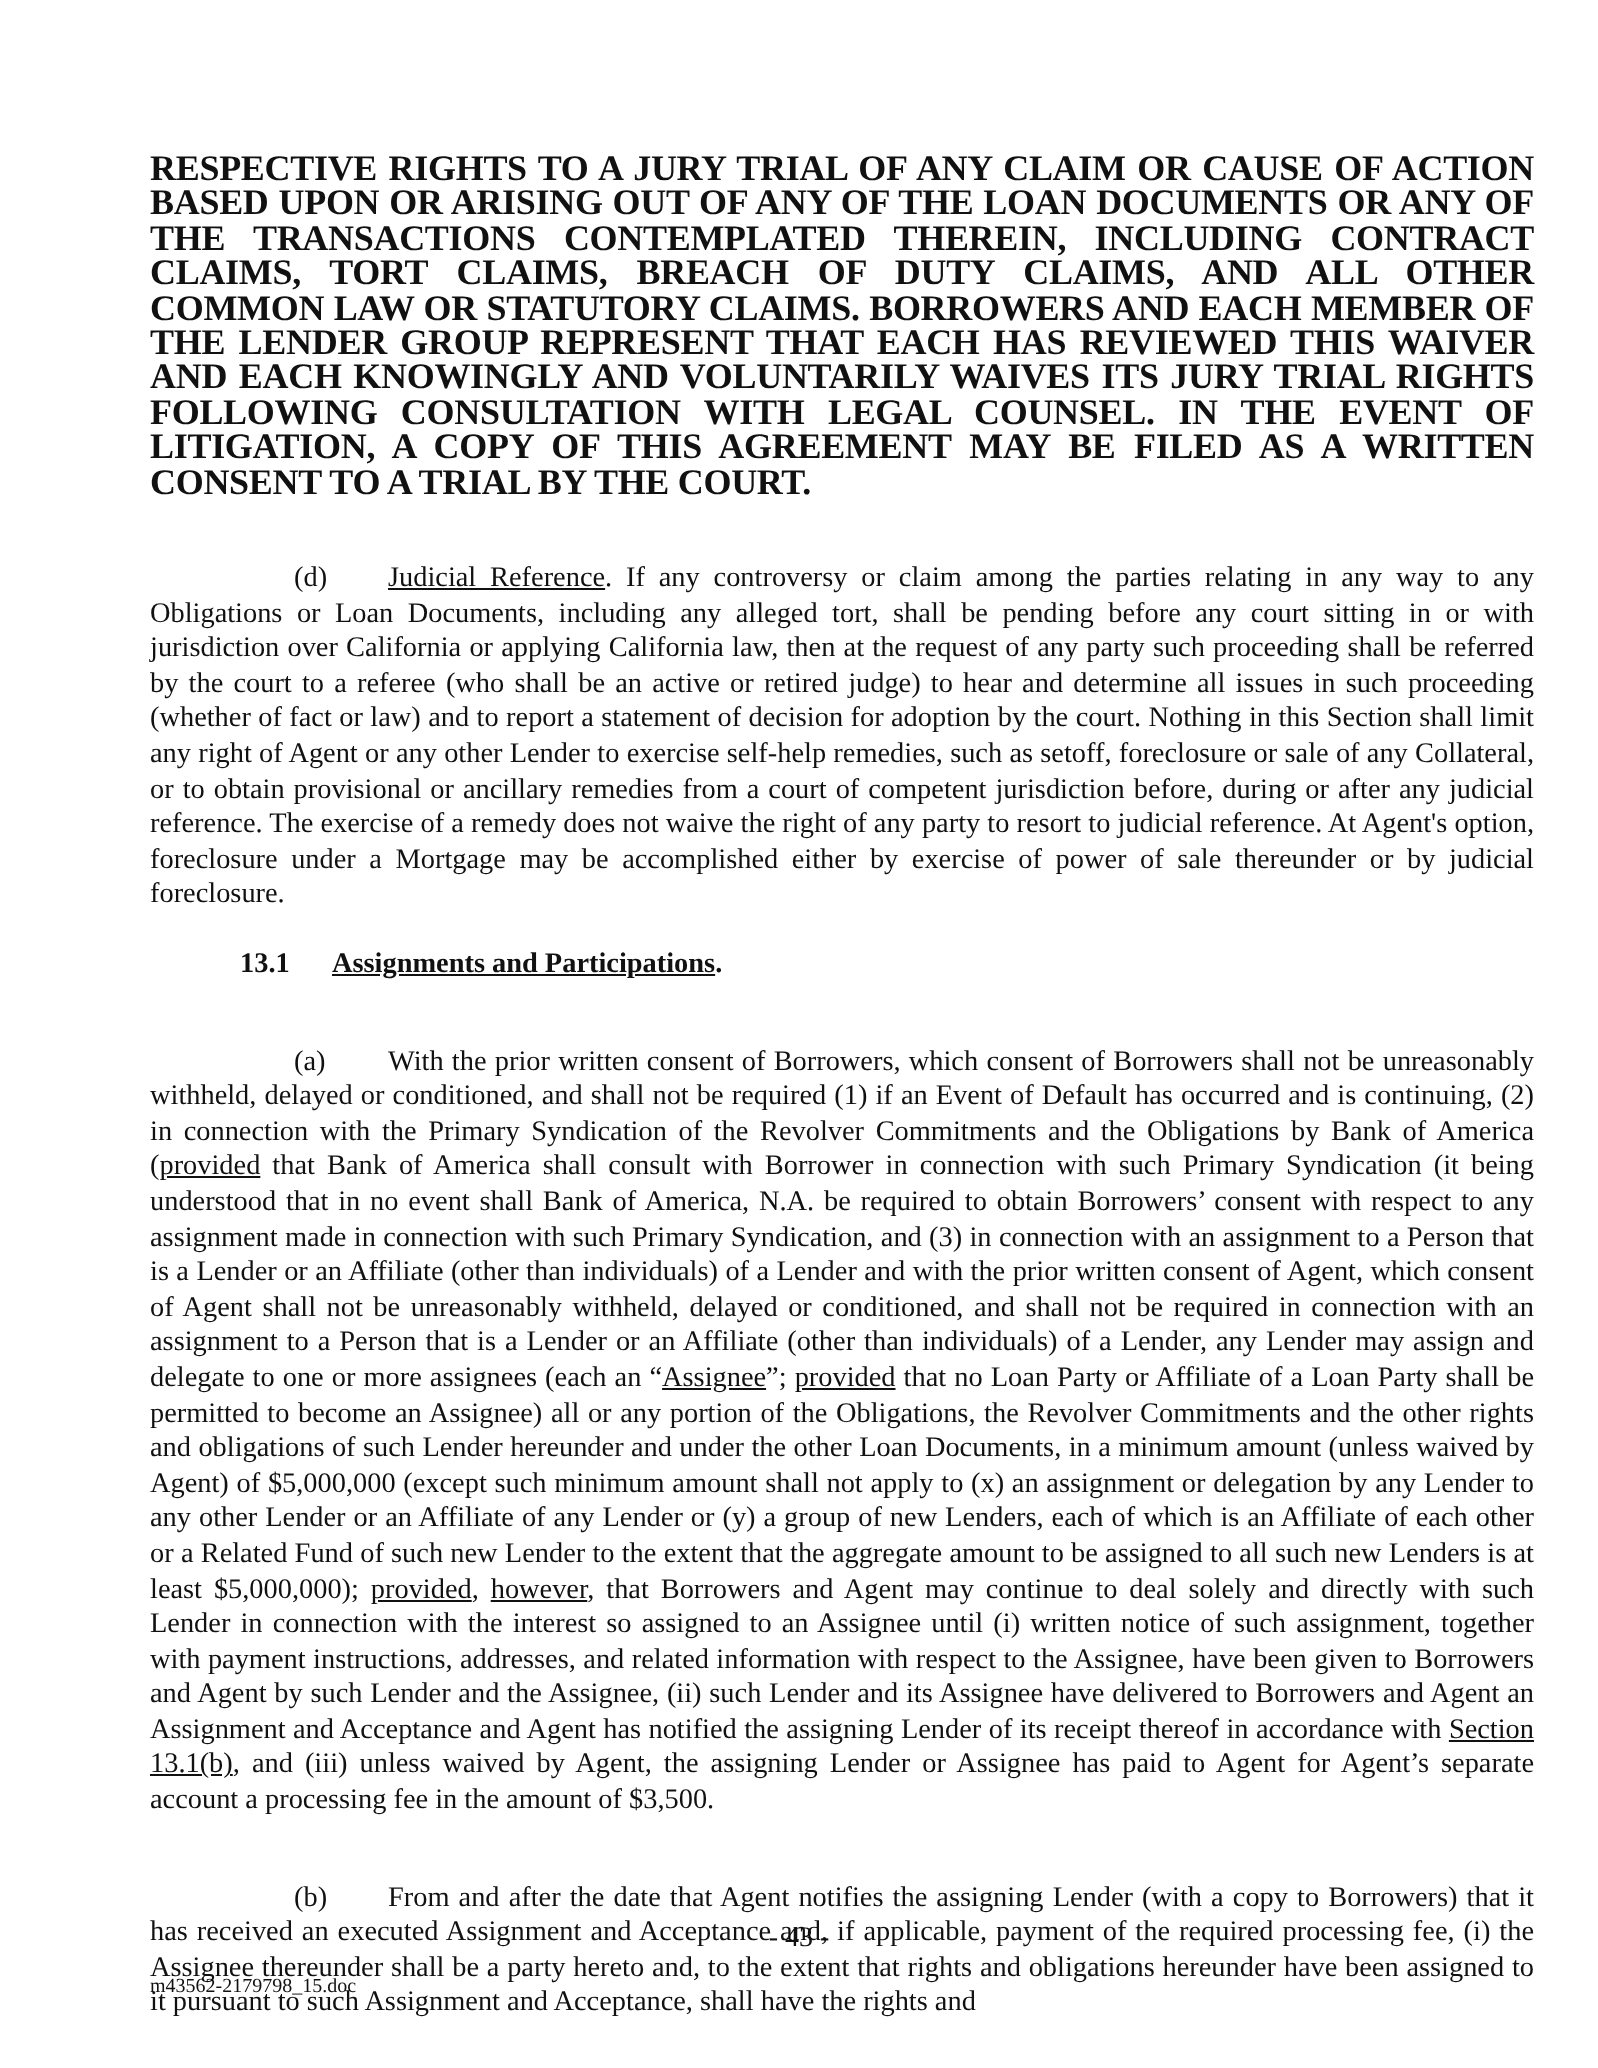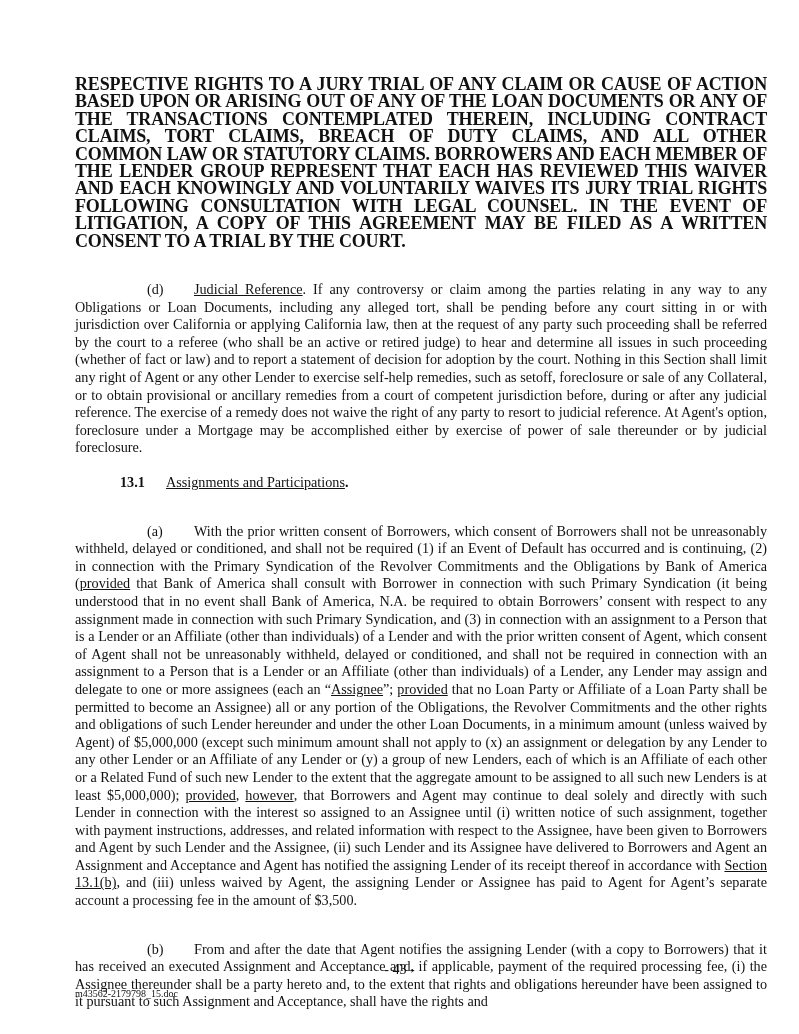--- a/index.html
+++ b/index.html
@@ -7,21 +7,21 @@
     .page { position: absolute; left: 75px; top: 76px; width: 692px; font-family: "Liberation Serif", serif; font-size: 14.2px; line-height: 17.6px; text-align: justify; }
     .bold-block { font-weight: bold; font-size: 18px; line-height: 17.4px; letter-spacing: -0.15px; }
     p { margin: 0; }
     .para { margin-top: 31px; }
     .indent { display: inline-block; width: 72px; }
     .u { text-decoration: underline; }
     .heading { margin-top: 17px; font-weight: bold; }
     .heading .num { display: inline-block; width: 44px; font-weight: normal; }
     .subheading { margin-top: 17px; }
     .subheading .num { display: inline-block; margin-left: 45px; width: 46px; font-weight: bold; }
-    .subheading .title { font-weight: normal; text-decoration: underline; }
+    .subheading .title { font-weight: bold; text-decoration: underline; }
     .footer-page { position: absolute; top: 962px; left: 0; width: 799px; text-align: center; font-family: "Liberation Serif", serif; font-size: 14px; }
     .footer-doc { position: absolute; top: 988px; left: 75px; font-family: "Liberation Serif", serif; font-size: 10px; }
   </style>
 </head>
 <body>
 
 <div class="page">
   <p class="bold-block">RESPECTIVE RIGHTS TO A JURY TRIAL OF ANY CLAIM OR CAUSE OF ACTION BASED UPON OR ARISING OUT OF ANY OF THE LOAN DOCUMENTS OR ANY OF THE TRANSACTIONS CONTEMPLATED THEREIN, INCLUDING CONTRACT CLAIMS, TORT CLAIMS, BREACH OF DUTY CLAIMS, AND ALL OTHER COMMON LAW OR STATUTORY CLAIMS. BORROWERS AND EACH MEMBER OF THE LENDER GROUP REPRESENT THAT EACH HAS REVIEWED THIS WAIVER AND EACH KNOWINGLY AND VOLUNTARILY WAIVES ITS JURY TRIAL RIGHTS FOLLOWING CONSULTATION WITH LEGAL COUNSEL. IN THE EVENT OF LITIGATION, A COPY OF THIS AGREEMENT MAY BE FILED AS A WRITTEN CONSENT TO A TRIAL BY THE COURT.</p>
 
   <p class="para">

